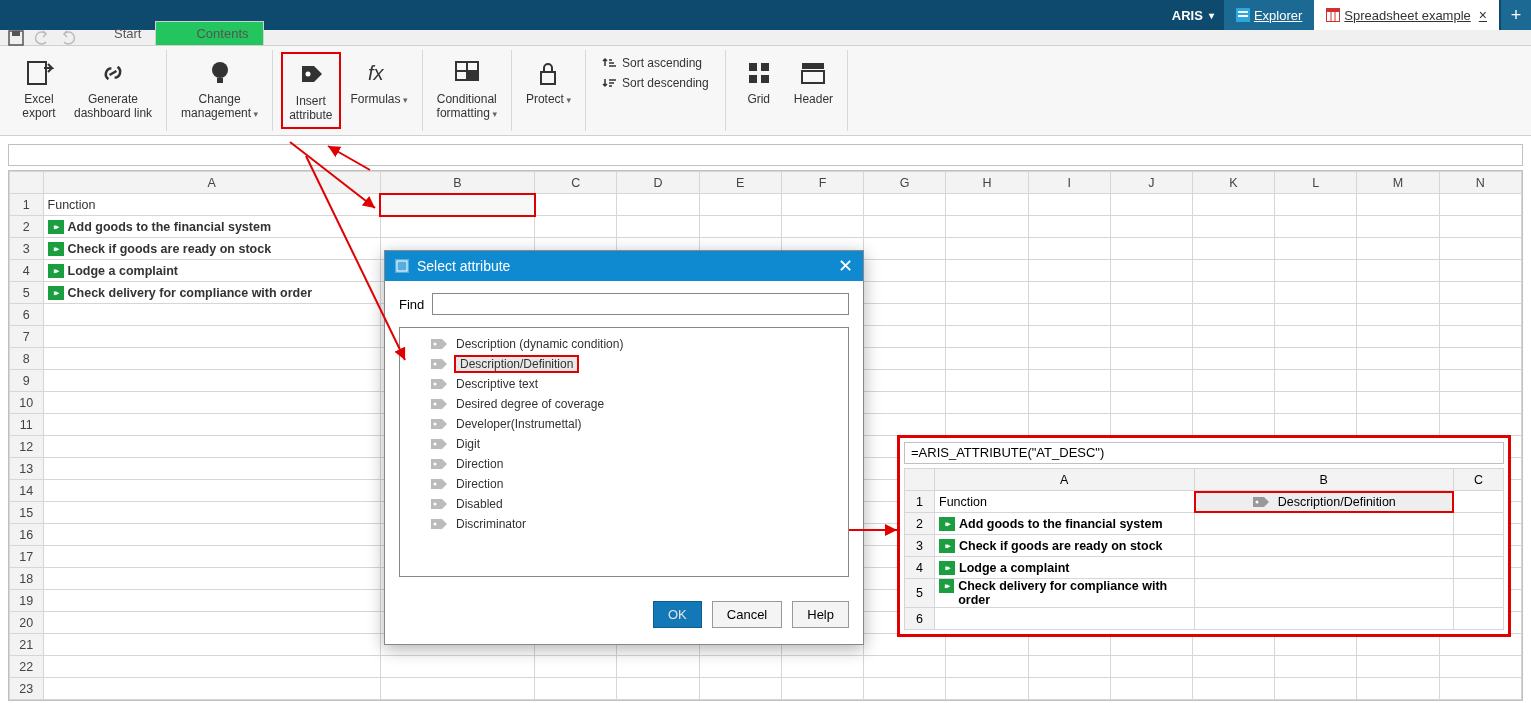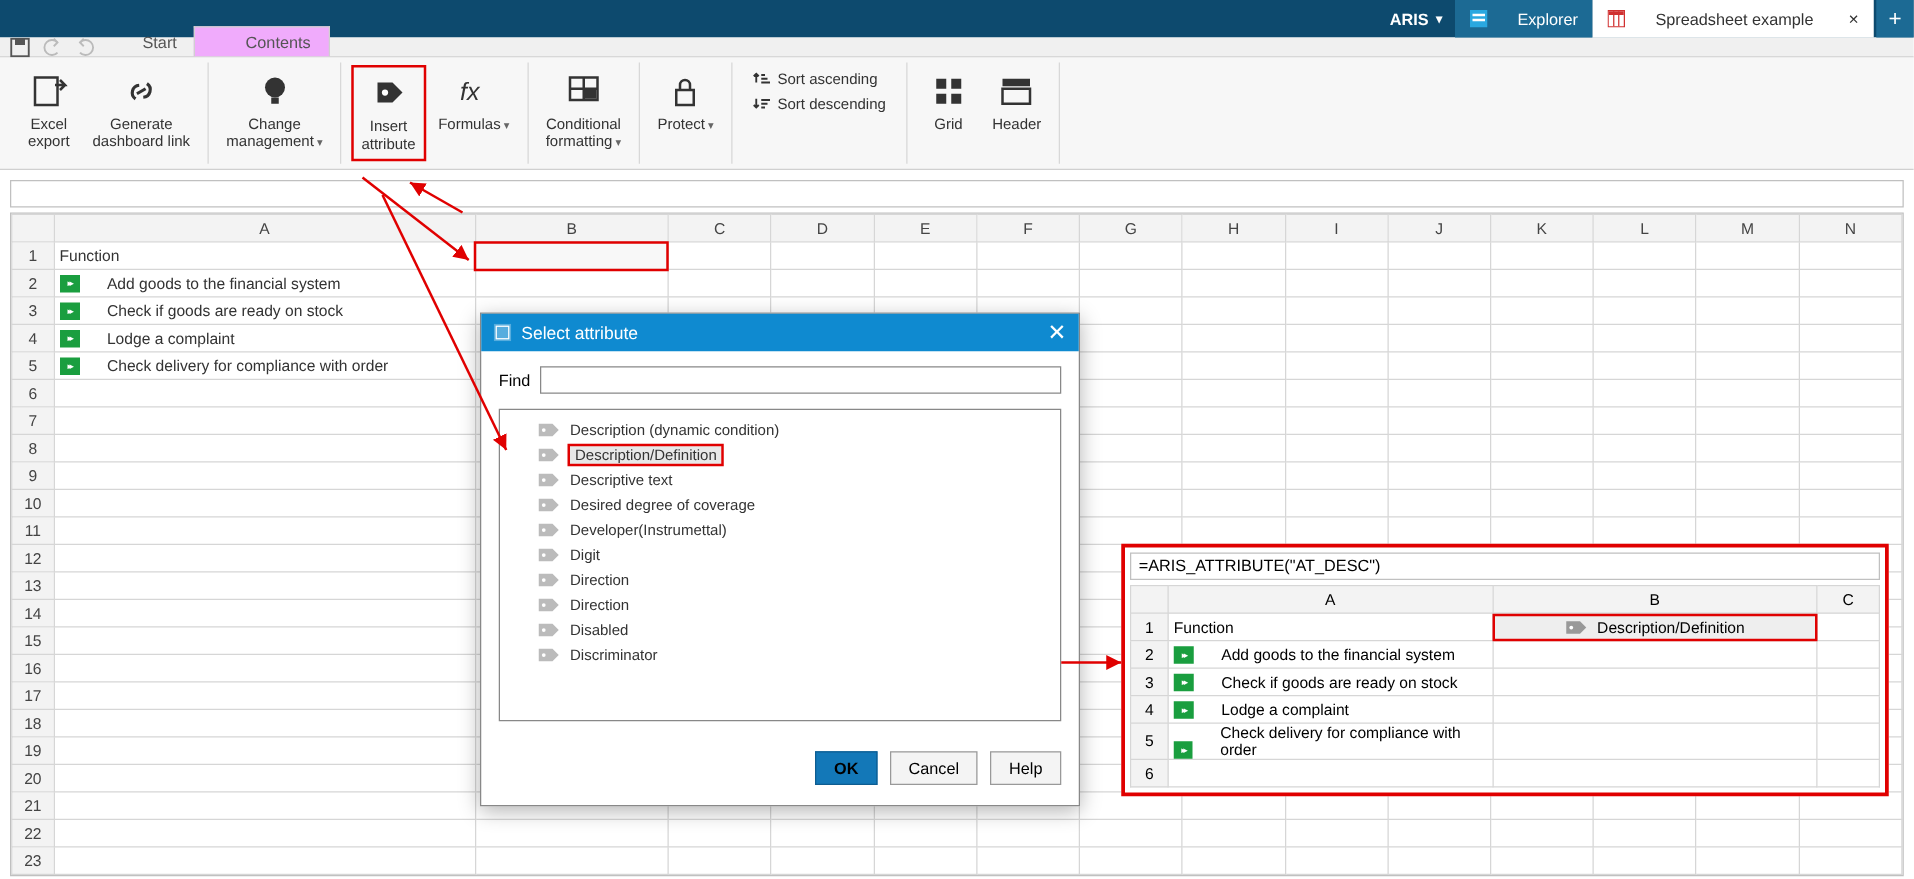--- a/index.html
+++ b/index.html
@@ -2,74 +2,74 @@
 <html><head>
 <meta charset="utf-8">
 <style>
 * { box-sizing: border-box; margin: 0; padding: 0; font-family: "Segoe UI", Arial, sans-serif; }
 body { width: 1531px; height: 703px; background: #fff; overflow: hidden; position: relative; font-size: 13px; }
 
 
 .topbar { height: 30px; background: #0d4a6e; display: flex; align-items: stretch; justify-content: flex-end; }
 .app-name { color: #fff; font-weight: 600; padding: 0 10px; display: flex; align-items: center; gap: 6px; font-size: 13px; }
 .app-name::after { content: "▾"; font-size: 10px; }
-.tab { display: flex; align-items: center; padding: 0 12px; gap: 24px; color: #fff; font-size: 13px; cursor: pointer; }
+.tab { display: flex; align-items: center; padding: 0 12px; gap: 4px; color: #fff; font-size: 13px; cursor: pointer; text-decoration: underline; }
 .tab.explorer { background: #1c6a94; }
 .tab.active { background: #fff; color: #333; }
 .tab-icon { width: 14px; height: 14px; display: inline-flex; align-items: center; justify-content: center; }
 .tab-close { font-size: 14px; margin-left: 4px; }
 .newtab { width: 30px; display: flex; align-items: center; justify-content: center; color: #fff; font-size: 18px; cursor: pointer; background: #1c6a94; margin-left: 2px;}
 
 
 .quickbar { height: 16px; background: #f0f0f0; border-bottom: 1px solid #d0d0d0; display: flex; align-items: center; padding-left: 8px; gap: 10px; }
 .qb-icon { width: 16px; height: 16px; color: #555; cursor: pointer; }
 .qb-icon.disabled { color: #bbb; cursor: default; }
 .qb-tabs { display: flex; margin-left: 14px; height: 100%; align-items: flex-end; }
 .qb-tab { padding: 4px 14px; color: #555; cursor: pointer; font-size: 13px; }
-.qb-tab.active { background: #f0abfc; border: 1px solid #d0d0d0; border-bottom: none; padding-left: 40px; }
+.qb-tab.active { background: #22c55e; border: 1px solid #d0d0d0; border-bottom: none; padding-left: 40px; }
 
 
 .ribbon { height: 90px; background: #f7f7f7; border-bottom: 1px solid #d0d0d0; display: flex; padding: 4px 6px; gap: 0; }
 .ribbon-group { display: flex; align-items: flex-start; padding: 2px 8px; border-right: 1px solid #d8d8d8; gap: 4px; }
 .ribbon-btn { display: flex; flex-direction: column; align-items: center; justify-content: flex-start; padding: 4px 6px; min-width: 50px; cursor: pointer; text-align: center; font-size: 12px; color: #333; line-height: 1.2; }
 .ribbon-btn .ricon { width: 34px; height: 34px; display: flex; align-items: center; justify-content: center; margin-bottom: 2px; }
 .ribbon-btn .rlabel { white-space: pre-line; }
 .ribbon-btn .rdrop::after { content: " ▾"; font-size: 9px; color: #666; }
 .ribbon-mini { display: flex; flex-direction: column; gap: 2px; padding: 2px; }
 .ribbon-mini-item { display: flex; align-items: center; gap: 6px; font-size: 12px; color: #333; padding: 2px 6px; cursor: pointer; }
 .insert-highlight { border: 2px solid #e00000; }
 
 
 .fxbar { height: 22px; border: 1px solid #c0c0c0; margin: 8px 8px 4px 8px; background: #fff; }
 .gridwrap { position: relative; margin: 0 8px; border: 1px solid #c0c0c0; background: #fff; }
 .grid { border-collapse: collapse; table-layout: fixed; }
 .grid th, .grid td { border: 1px solid #d6d6d6; height: 22px; font-size: 12.5px; color: #333; text-align: left; padding: 0 4px; overflow: hidden; white-space: nowrap; }
 .grid th { background: #f3f3f3; text-align: center; font-weight: normal; color: #444; }
 .grid .rowhead { background: #f3f3f3; text-align: center; width: 34px; }
 .colA { width: 340px; } .colB { width: 160px; } .colstd { width: 85px; }
-.func-cell { display: flex; align-items: flex-end; gap: 22px; }
+.func-cell { display: flex; align-items: flex-start; gap: 4px; font-weight: bold; }
 .func-icon { width: 16px; height: 14px; background: #1a9e3f; display: inline-flex; align-items: center; justify-content: center; }
 .func-icon::before { content: "▸▸"; color: #fff; font-size: 7px; letter-spacing: -2px; }
 .sel-cell { outline: 2px solid #e00000; outline-offset: -1px; background: #f8f8f8; }
 
 
 .dialog { position: absolute; left: 384px; top: 250px; width: 480px; background: #fff; border: 1px solid #888; box-shadow: 0 4px 16px rgba(0,0,0,.3); }
 .dlg-title { height: 30px; background: #0f8ad0; color: #fff; display: flex; align-items: center; justify-content: space-between; padding: 0 10px; font-size: 14px; }
 .dlg-title-left { display: flex; align-items: center; gap: 8px; }
 .dlg-close { font-size: 18px; cursor: pointer; }
 .dlg-body { padding: 12px 14px 10px 14px; }
 .dlg-find { display: flex; align-items: center; gap: 8px; margin-bottom: 12px; }
 .dlg-find input { flex: 1; height: 22px; border: 1px solid #888; padding: 0 4px; }
 .dlg-list { border: 1px solid #888; height: 250px; overflow-y: auto; padding: 6px 0 0 26px; position: relative; }
 .dlg-item { display: flex; align-items: center; gap: 8px; font-size: 12px; color: #333; padding: 3px 4px; cursor: pointer; }
 .dlg-item.sel span.txt { outline: 2px solid #e00000; padding: 0 4px; background: #e8e8e8; }
 .tag-icon { width: 18px; height: 12px; }
 .dlg-btns { display: flex; justify-content: flex-end; gap: 10px; padding: 14px 14px 16px; }
 .dlg-btn { padding: 5px 14px; border: 1px solid #999; background: #f4f4f4; cursor: pointer; font-size: 13px; }
-.dlg-btn.primary { background: #1378b8; color: #000000; border-color: #0e5d91; font-weight: 700; }
+.dlg-btn.primary { background: #1378b8; color: #e5e5e5; border-color: #0e5d91; font-weight: 400; }
 
 
 .result { position: absolute; left: 897px; top: 435px; width: 614px; border: 3px solid #e00000; background: #fff; padding: 4px; }
 .result-fx { border: 1px solid #c0c0c0; height: 22px; font-size: 13px; padding: 2px 6px; margin-bottom: 4px; }
 .rgrid { border-collapse: collapse; width: 100%; table-layout: fixed; }
 .rgrid th, .rgrid td { border: 1px solid #d6d6d6; height: 22px; font-size: 12.5px; padding: 0 4px; text-align: left; }
 .rgrid th { background: #f3f3f3; text-align: center; font-weight: normal; }
 .rgrid .rowhead { background: #f3f3f3; text-align: center; width: 30px; }
 .rcolC { width: 50px; }
 .attr-cell { outline: 2px solid #e00000; outline-offset: -2px; background: #eee; }

